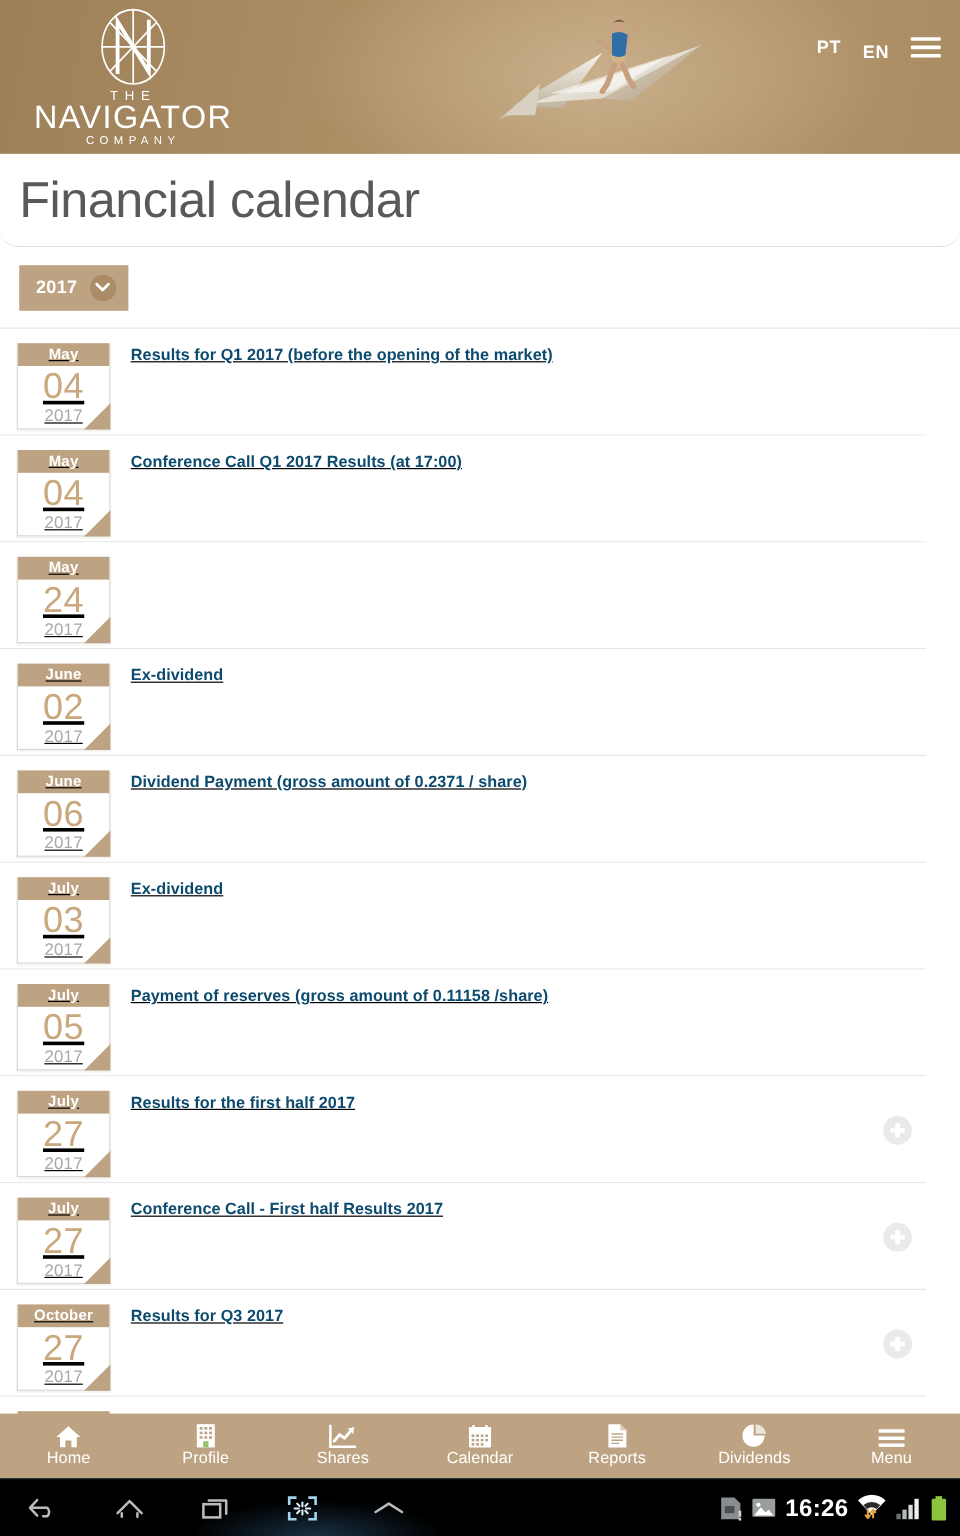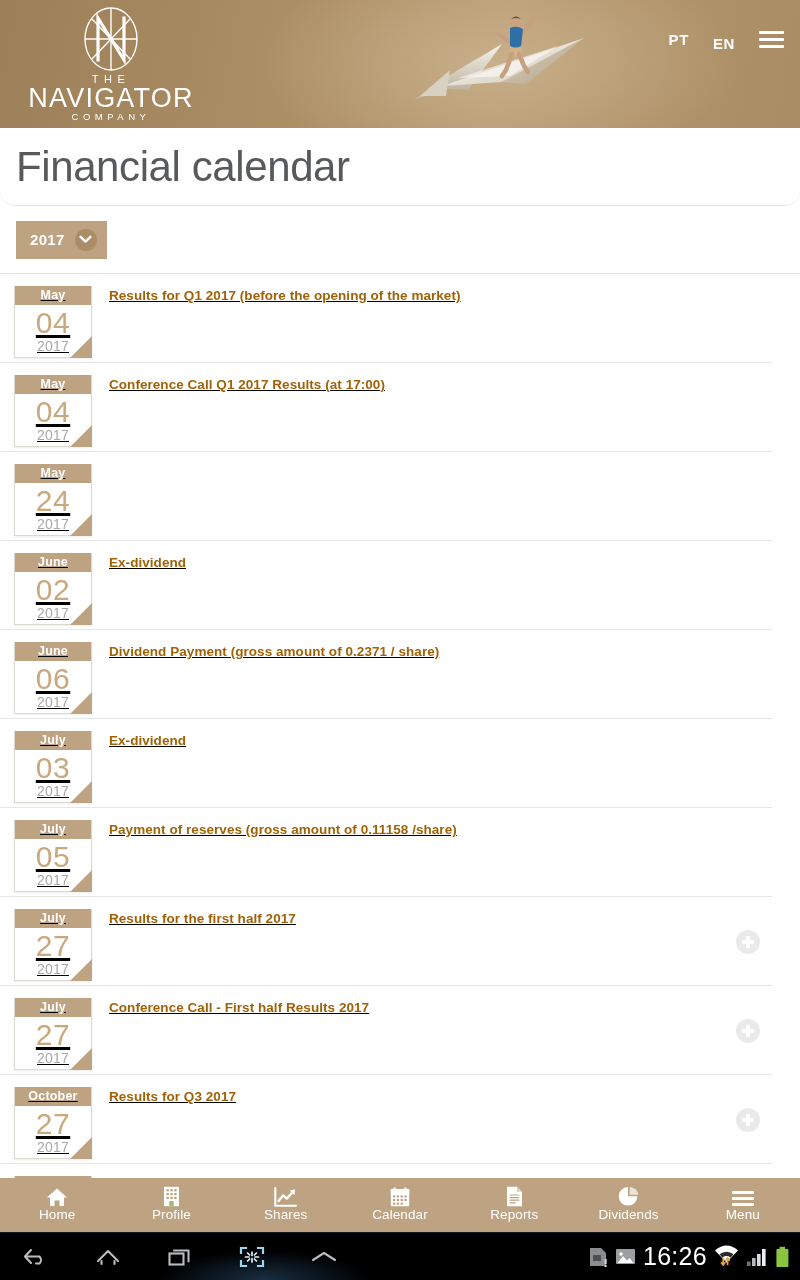--- a/index.html
+++ b/index.html
@@ -52,21 +52,21 @@
   }
   .hero-art svg { display: block; width: 200px; height: 118px; }
 
   
   .header-tools {
     position: absolute;
     right: 16px;
     top: 28px;
     display: flex;
     align-items: center;
-    gap: 24px;
+    gap: 18px;
   }
   .lang-link {
     color: #fdfcfa;
     font-size: 15px;
     font-weight: 700;
     letter-spacing: 0.6px;
     line-height: 1;
     cursor: pointer;
   }
   .lang-link.is-active { color: #ffffff; margin-top: 8px; }
@@ -214,21 +214,21 @@
     bottom: -1px;
     width: 0;
     height: 0;
     border-style: solid;
     border-width: 0 0 22px 22px;
     border-color: transparent transparent #bda382 transparent;
   }
 
   .cal-title {
     flex: 1 1 auto;
-    color: #a16207;
+    color: #0c4a6e;
     font-size: 13.5px;
     font-weight: 700;
     line-height: 17px;
     padding-top: 1px;
     letter-spacing: 0.05px;
   }
 
   .expand-icon {
     position: absolute;
     right: 12px;
@@ -315,22 +315,22 @@
   .statusbar {
     display: flex;
     align-items: center;
     gap: 7px;
     padding-right: 10px;
   }
   .status-ico { display: flex; align-items: center; }
   .status-ico svg { display: block; }
   .clock {
     color: #ffffff;
-    font-size: 25px;
-    font-weight: 400;
+    font-size: 20px;
+    font-weight: 700;
     line-height: 1;
     letter-spacing: 0.3px;
   }
 </style>
 </head>
 <body>
 
 <div id="app">
 
   <header class="site-header">

